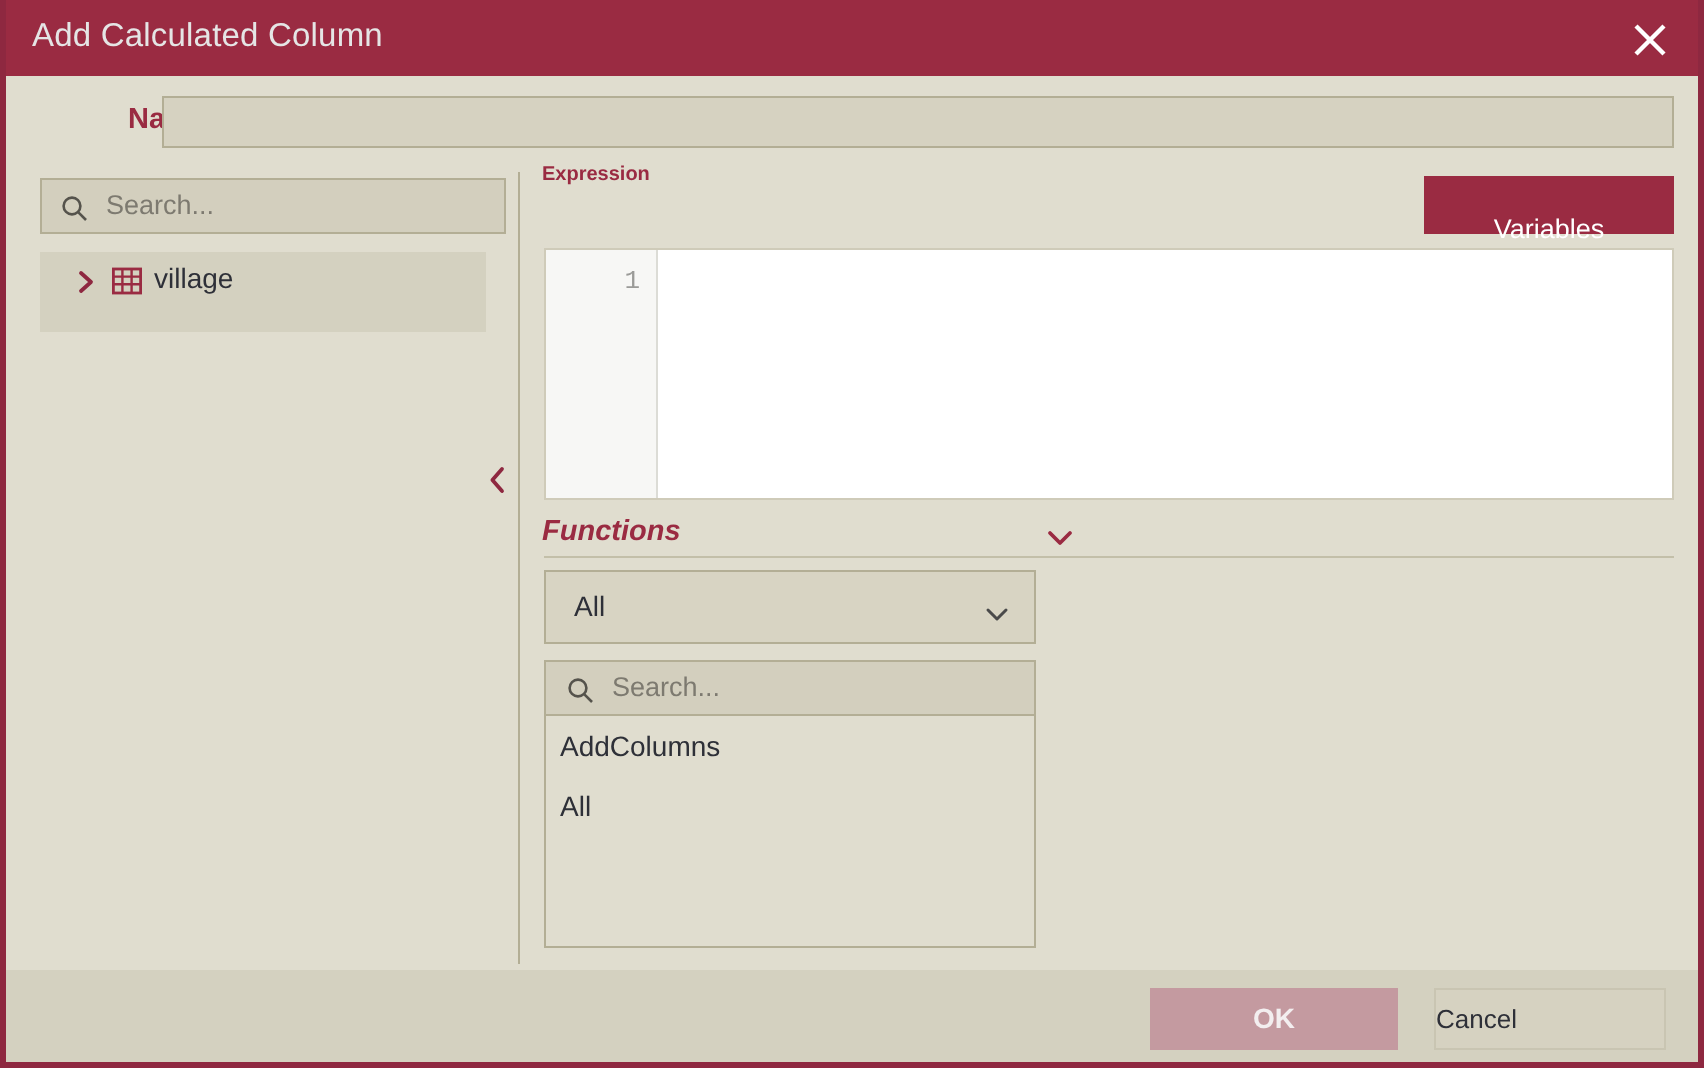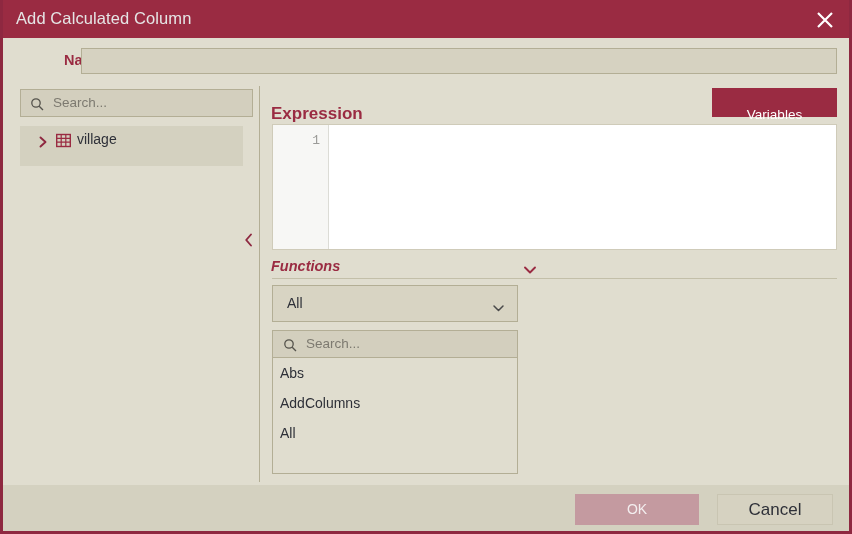--- a/index.html
+++ b/index.html
@@ -151,24 +151,24 @@
     width: 16px;
     height: 24px;
     cursor: pointer;
   }
   .collapse-handle svg { display:block; margin: 5px auto 0; }
 
   
   .expr-label {
     position: absolute;
     left: 268px;
-    top: 104px;
+    top: 82px;
     color: #9a2b42;
     font-weight: bold;
-    font-size: 17px;
+    font-size: 10px;
   }
   .variables-btn {
     position: absolute;
     left: 709px;
     top: 88px;
     width: 125px;
     height: 29px;
     background: #9a2b42;
     color: #ffffff;
     border: none;
@@ -340,35 +340,36 @@
     height: 31px;
     background: #c49aa0;
     color: #f3eeef;
     border: none;
     font-family: "Liberation Sans", sans-serif;
     font-size: 14px;
     line-height: 31px;
     text-align: center;
     padding: 0;
     cursor: default;
+    font-weight: bold;
   }
   .cancel-btn {
     position: absolute;
     left: 714px;
     top: 494px;
     width: 116px;
     height: 31px;
     background: #d6d2c1;
     color: #2e3038;
     border: 1px solid #c9c5b2;
     box-sizing: border-box;
     font-family: "Liberation Sans", sans-serif;
-    font-size: 17px;
+    font-size: 13px;
     line-height: 29px;
-    text-align: center;
+    text-align: left;
     padding: 0;
     cursor: pointer;
   }
 </style>
 </head>
 <body>
 
 <div id="dialog">
 
   <div class="titlebar">
@@ -449,21 +450,20 @@
     <span class="mag">
       <svg width="14" height="14" viewBox="0 0 14 14" aria-hidden="true">
         <circle cx="6" cy="6" r="4.2" stroke="#55534c" stroke-width="1.3" fill="none"></circle>
         <path d="M9.2 9.2 L13 13" stroke="#55534c" stroke-width="1.3" fill="none"></path>
       </svg>
     </span>
     <span class="ph">Search...</span>
   </div>
 
   <div class="func-list">
-    <div class="fi">Abs</div>
     <div class="fi">AddColumns</div>
     <div class="fi">All</div>
   </div>
 
 
   <div class="footer"></div>
   <button class="ok-btn" disabled="">OK</button>
   <button class="cancel-btn">Cancel</button>
 
 </div>

